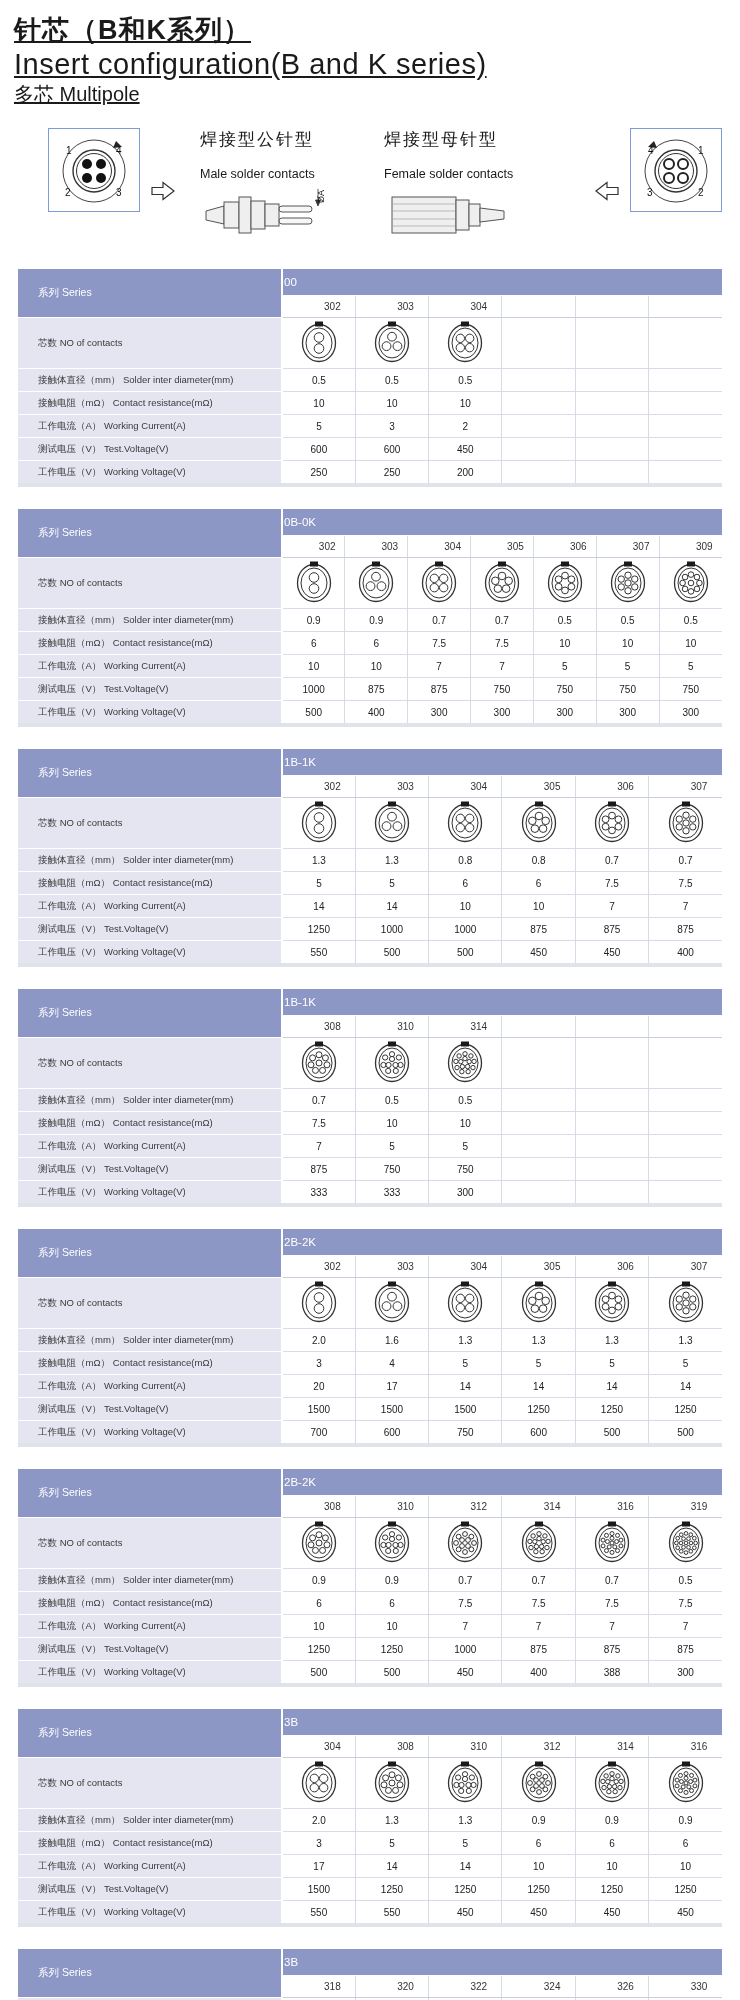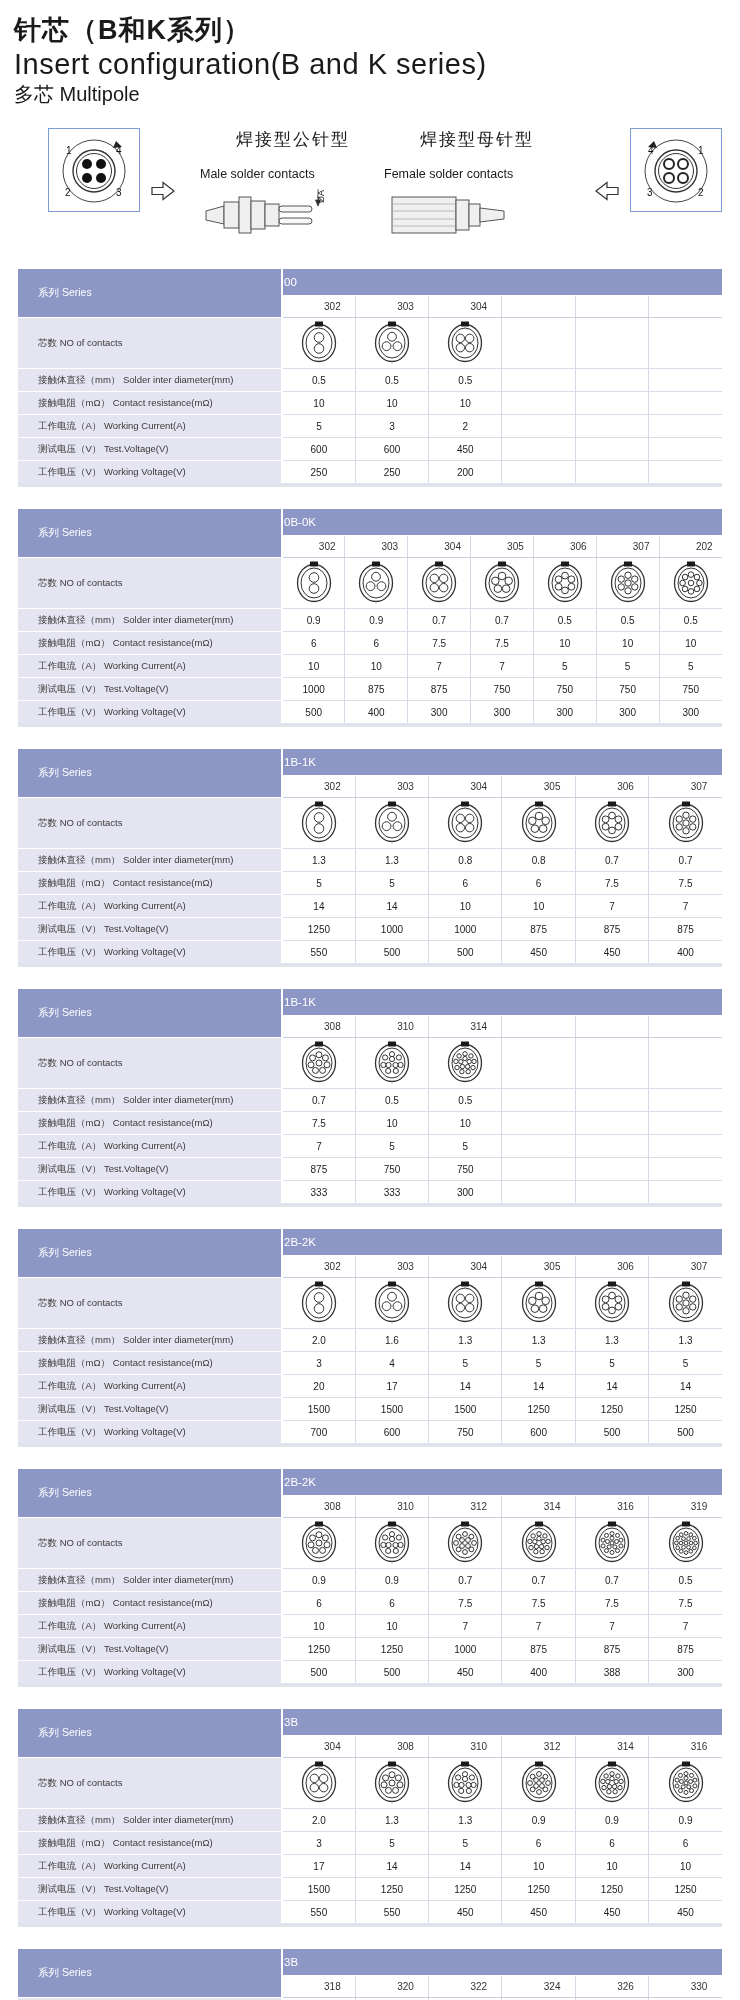--- a/index.html
+++ b/index.html
@@ -1,27 +1,27 @@
 <!DOCTYPE html>
 <html><head>
 <meta charset="utf-8">
 <style>
   html,body{margin:0;padding:0;background:#fff;}
   body{width:740px;font-family:"Liberation Sans",sans-serif;color:#1a1a1a;}
   .page{padding:8px 0 0 0;}
-  .titles{padding:6px 14px 0 14px;}
+  .titles{padding:6px 14px 0 14px;text-decoration:underline;}
   .title-cn{font-size:27px;font-weight:bold;letter-spacing:1px;line-height:1.25;}
   .title-en{font-size:29px;font-weight:normal;line-height:1.15;letter-spacing:0.5px;}
   .subtitle{font-size:20px;}
   
   .diagram{display:flex;align-items:flex-start;margin:20px 16px 24px 48px;}
   .face-box{border:1px solid #7C9CD3;width:90px;height:82px;background:#fff;flex:0 0 auto;display:flex;align-items:center;justify-content:center;}
   .arrow-wrap{margin:52px 10px 0 10px;flex:0 0 auto;}
   .conn-block{display:flex;flex-direction:column;margin-left:14px;flex:0 0 auto;}
-  .conn-label-cn{font-size:17px;letter-spacing:2px;text-align:right;}
+  .conn-label-cn{font-size:17px;letter-spacing:2px;}
   .conn-label-en{font-size:12.5px;margin-top:16px;}
   .drawing{margin-top:4px;}
   .female-block{margin-left:34px;}
   .spacer{flex:1 1 auto;}
   
   .tables{margin:0 18px;}
   table.spec{width:704px;border-collapse:collapse;table-layout:fixed;margin-bottom:22px;border-bottom:4px solid #E0E2EC;background:#fff;}
   .spec td{font-size:10px;overflow:hidden;white-space:nowrap;}
   .spec td.band{background:#8D97C6;color:#fff;text-align:left;font-size:11.5px;height:24px;border-bottom:1px solid #fff;}
   .spec td.lbl{background:#E4E5F0;color:#3a3a3a;font-size:9.5px;padding-left:20px;border-bottom:1px solid #fff;border-right:2px solid #fff;}
@@ -257,21 +257,21 @@
             <td class="lbl series" rowspan="2">系列 Series</td>
             <td class="band" colspan="7">0B-0K</td>
           </tr>
           <tr>
             <td class="model">302</td>
             <td class="model">303</td>
             <td class="model">304</td>
             <td class="model">305</td>
             <td class="model">306</td>
             <td class="model">307</td>
-            <td class="model">202</td>
+            <td class="model">309</td>
           </tr>
           <tr>
             <td class="lbl">芯数 NO of contacts</td>
             <td class="iconcell"><svg width="40" height="44" viewBox="0 0 40 44">
                 <ellipse cx="20" cy="23" rx="16.5" ry="18.5" fill="#fff" stroke="#333" stroke-width="1.3"></ellipse>
                 <ellipse cx="20" cy="23" rx="13" ry="15" fill="none" stroke="#333" stroke-width="1"></ellipse>
                 <rect x="16" y="1.5" width="8" height="5" fill="#1a1a1a"></rect>
                 <circle cx="20.00" cy="17.50" r="4.8" fill="#fff" stroke="#333" stroke-width="1"></circle>
                 <circle cx="20.00" cy="28.50" r="4.8" fill="#fff" stroke="#333" stroke-width="1"></circle>
               </svg></td>

